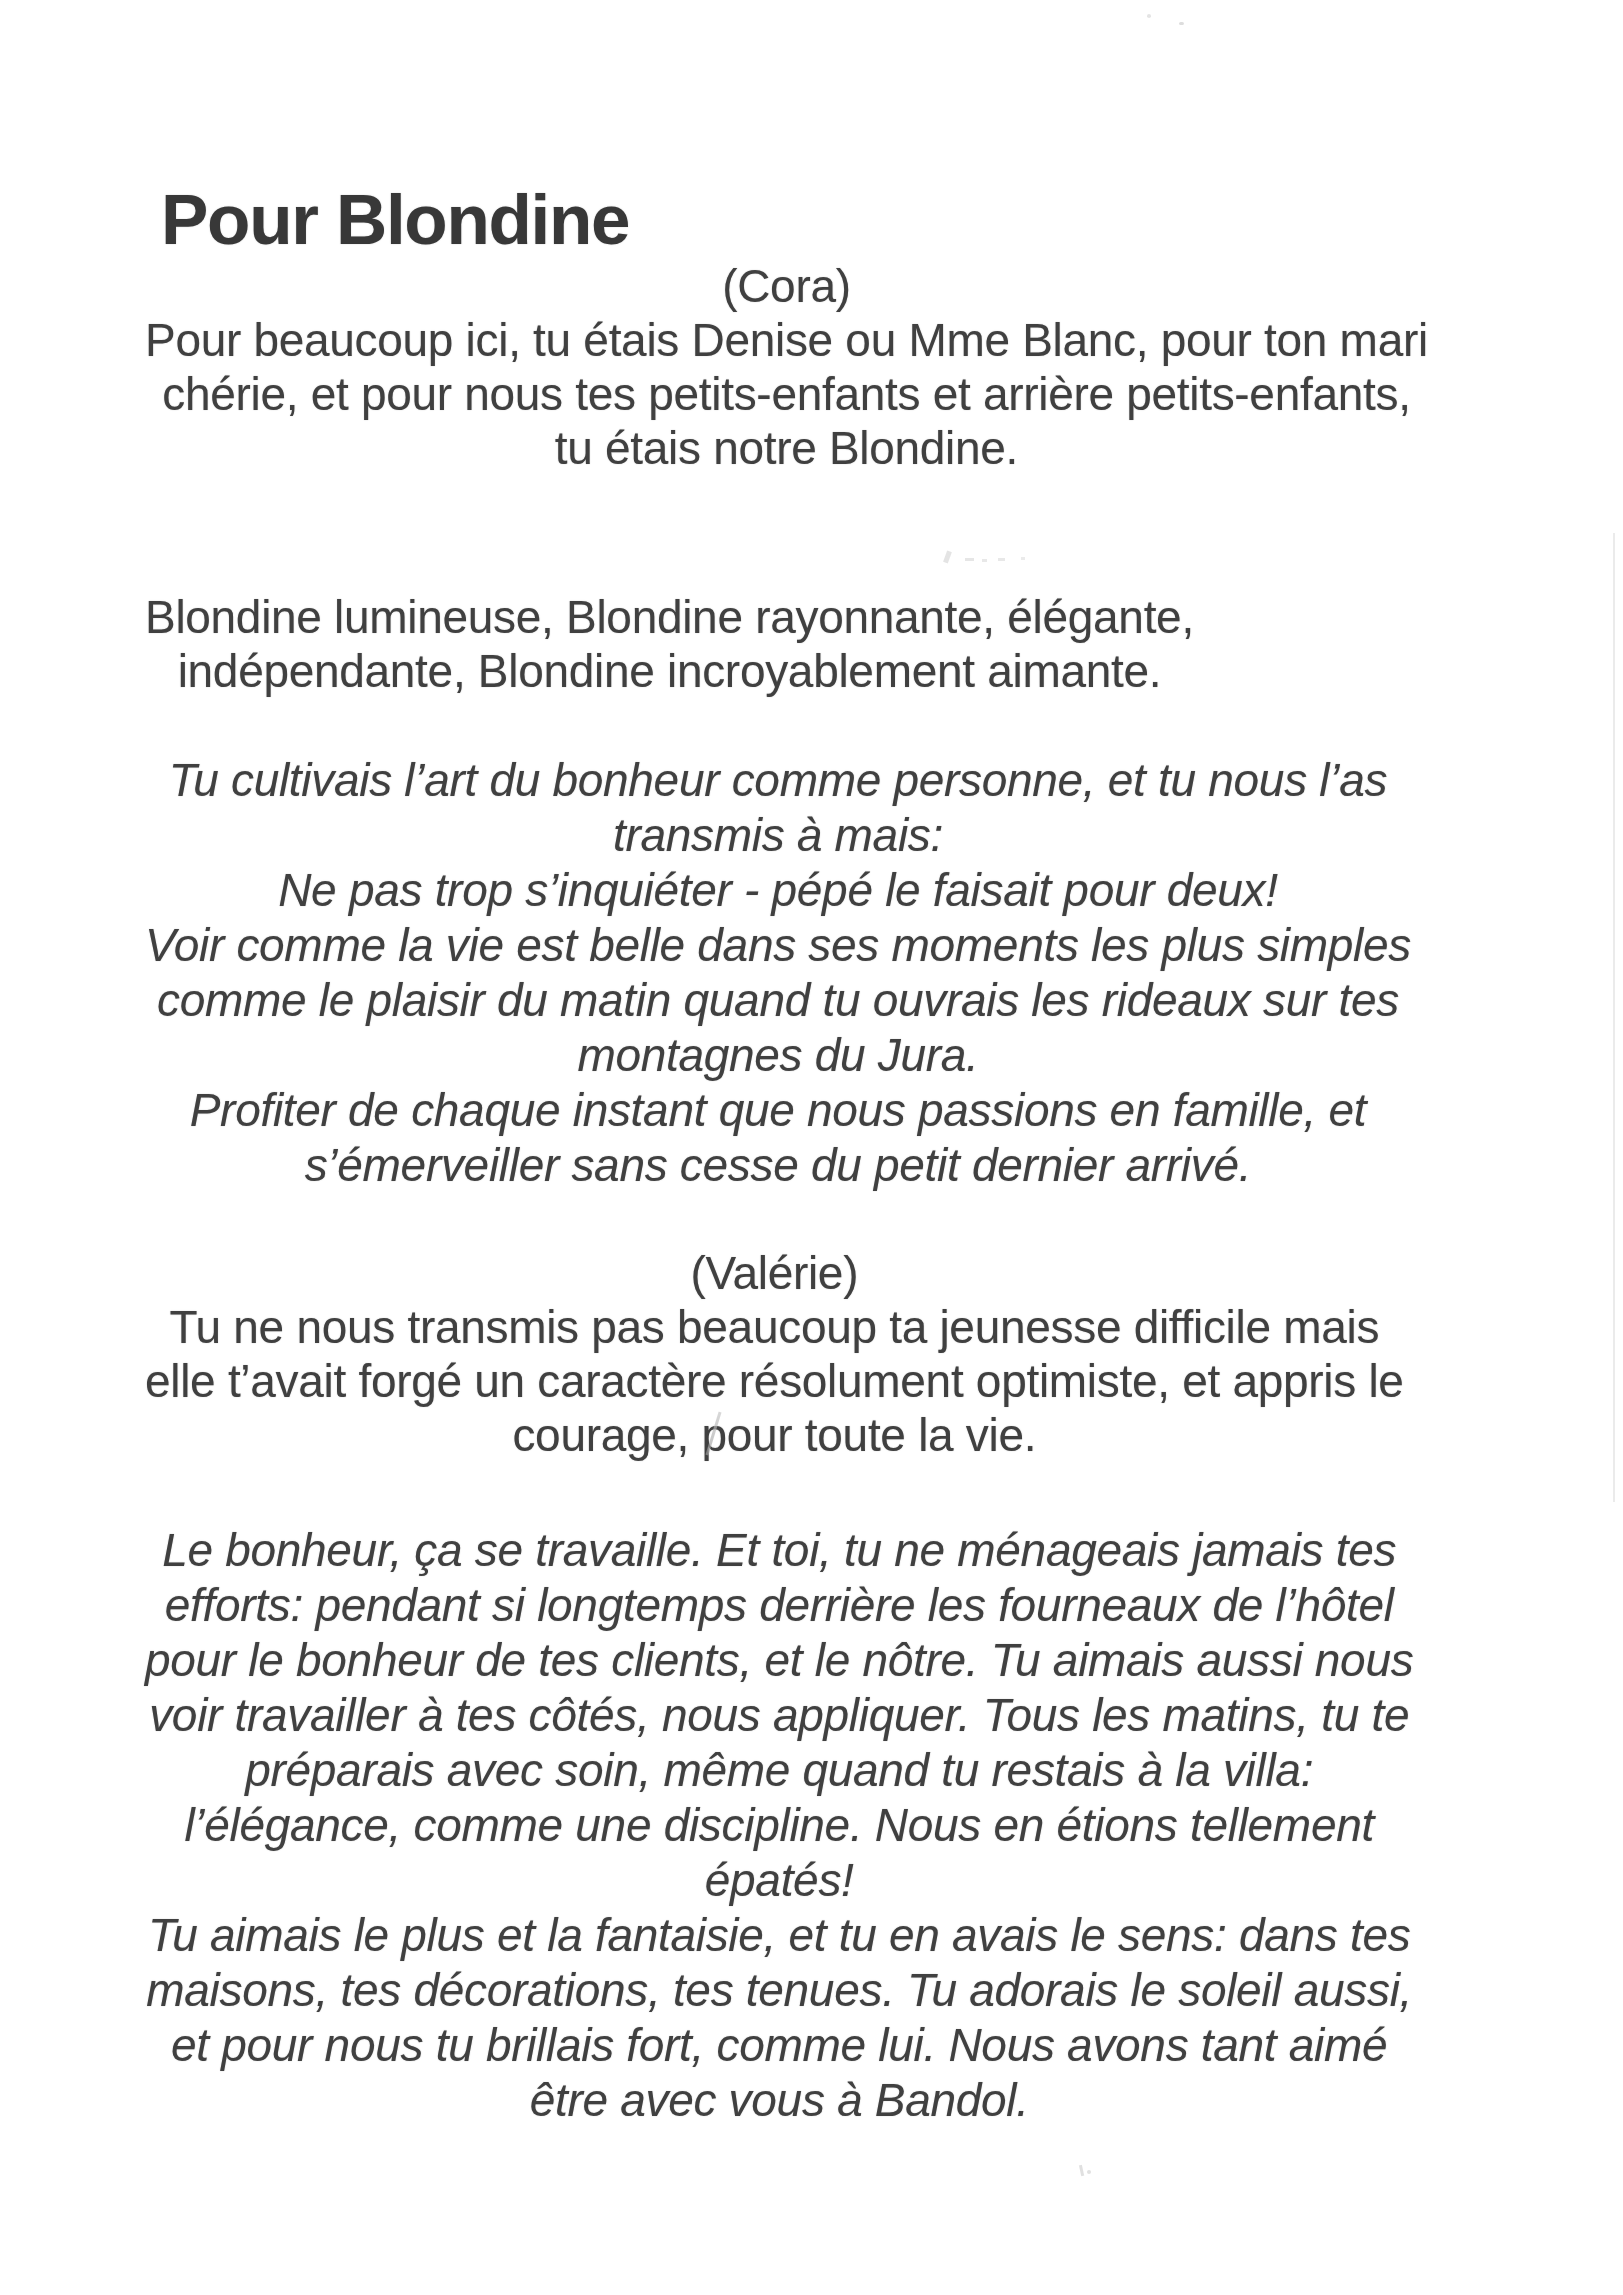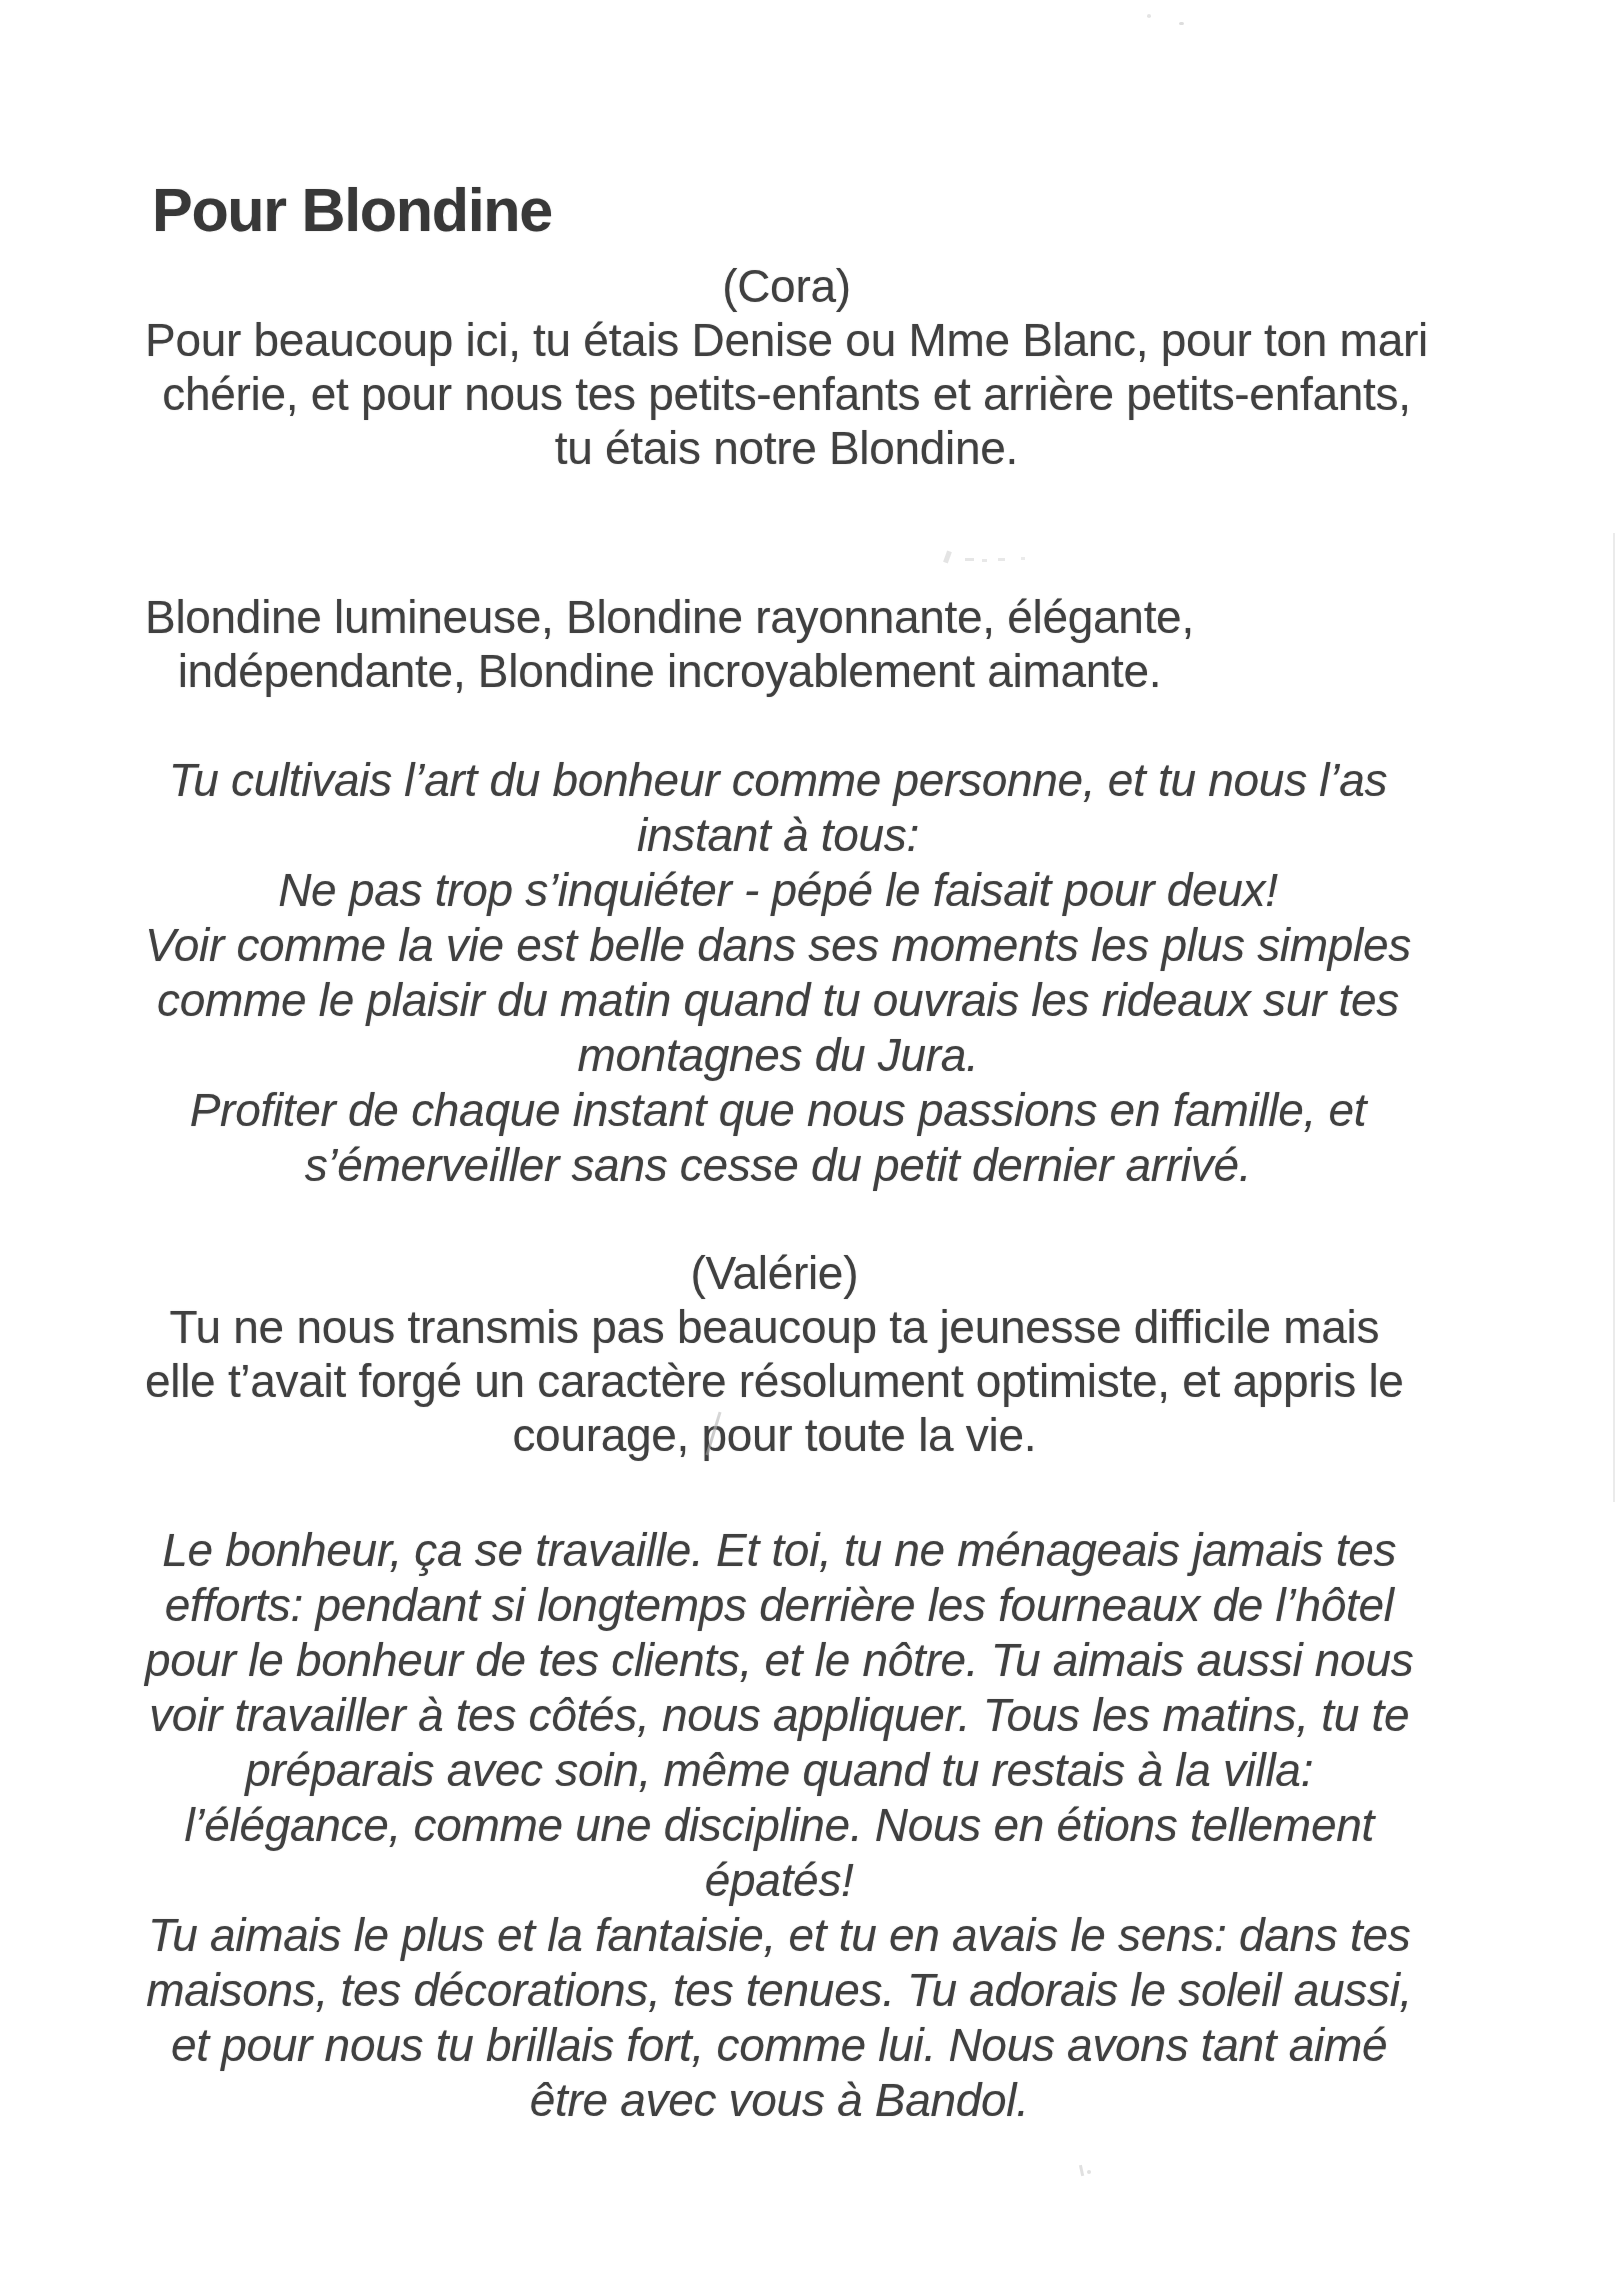--- a/index.html
+++ b/index.html
@@ -12,22 +12,22 @@
     width: 1623px;
     height: 2295px;
     background: #ffffff;
     overflow: hidden;
     font-family: "Liberation Sans", "DejaVu Sans", sans-serif;
   }
   .title {
     position: absolute;
     left: 145px;
     top: 164px;
-    margin: 7px;
-    font-size: 61px;
+    margin: 16px;
+    font-size: 71px;
     line-height: 79px;
     font-weight: bold;
     letter-spacing: -1.3px;
     color: #383838;
     white-space: nowrap;
     text-shadow: 0 0 1.3px rgba(56,56,56,0.35);
   }
   .block {
     position: absolute;
     left: 145px;
@@ -89,21 +89,21 @@
     <span class="line">tu étais notre Blondine.</span>
   </div>
 
   <div class="block lh83" style="top:590px">
     <span class="line">Blondine lumineuse, Blondine rayonnante, élégante,</span>
     <span class="line">indépendante, Blondine incroyablement aimante.</span>
   </div>
 
   <div class="block lh84" style="top:753px">
     <span class="line">Tu cultivais l’art du bonheur comme personne, et tu nous l’as</span>
-    <span class="line">instant à tous:</span>
+    <span class="line">transmis à mais:</span>
     <span class="line">Ne pas trop s’inquiéter - pépé le faisait pour deux!</span>
     <span class="line">Voir comme la vie est belle dans ses moments les plus simples</span>
     <span class="line">comme le plaisir du matin quand tu ouvrais les rideaux sur tes</span>
     <span class="line">montagnes du Jura.</span>
     <span class="line">Profiter de chaque instant que nous passions en famille, et</span>
     <span class="line">s’émerveiller sans cesse du petit dernier arrivé.</span>
   </div>
 
   <div class="block lh83" style="top:1246px">
     <span class="line">(Valérie)</span>

